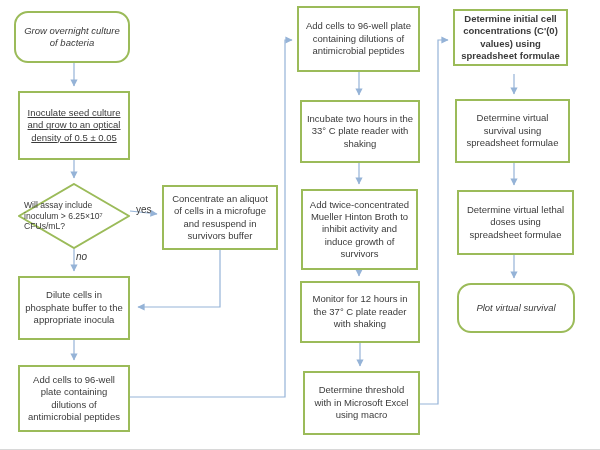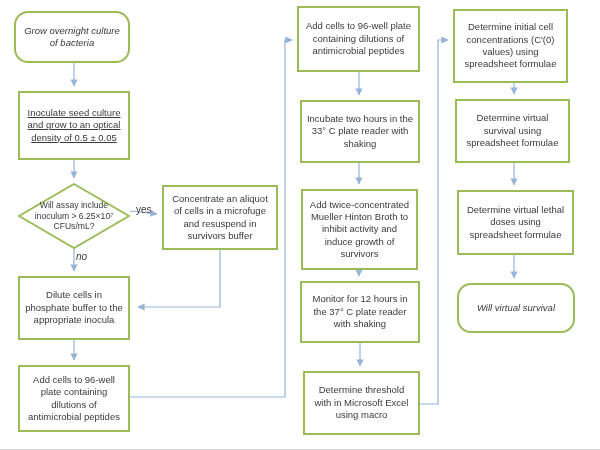--- a/index.html
+++ b/index.html
@@ -11,21 +11,21 @@
   .node{
     position:absolute;display:flex;align-items:center;justify-content:center;
     text-align:center;background:#ffffff;border:2px solid #9bbb59;
     font-size:9.5px;line-height:1.3;padding:2px 4px;box-sizing:border-box;
   }
   .terminator{border-radius:14px;font-style:italic;}
   .diamond-wrap{position:absolute;}
   .diamond-wrap svg{position:absolute;left:0;top:0;}
   .diamond-text{
     position:absolute;left:0;top:0;width:100%;height:100%;
-    display:flex;align-items:center;justify-content:center;text-align:center;
+    display:flex;align-items:center;justify-content:center;
     font-size:8.6px;line-height:1.25;padding:0 6px;box-sizing:border-box;
   }
   .edge-label{position:absolute;font-size:10px;color:#3a3a3a;}
   #connectors{position:absolute;left:0;top:0;pointer-events:none;}
 </style>
 </head>
 <body>
 
 <svg id="connectors" width="600" height="450" viewBox="0 0 600 450">
   <defs>
@@ -75,19 +75,19 @@
 <div class="node" style="left:297px;top:6px;width:123px;height:66px;">Add cells to 96-well plate containing dilutions of antimicrobial peptides</div>
 
 <div class="node" style="left:300px;top:100px;width:120px;height:63px;">Incubate two hours in the 33° C plate reader with shaking</div>
 
 <div class="node" style="left:301px;top:189px;width:117px;height:81px;text-align:center;">Add twice-concentrated Mueller Hinton Broth to inhibit activity and induce growth of survivors</div>
 
 <div class="node" style="left:300px;top:281px;width:120px;height:62px;">Monitor for 12 hours in the 37° C plate reader with shaking</div>
 
 <div class="node" style="left:303px;top:371px;width:117px;height:64px;">Determine threshold with in Microsoft Excel using macro</div>
 
-<div class="node" style="left:453px;top:9px;width:115px;height:74px;">Determine initial cell concentrations (C'(0) values) using spreadsheet formulae</div>
+<div class="node" style="left:453px;top:9px;width:115px;height:57px;font-weight:bold;">Determine initial cell concentrations (C'(0) values) using spreadsheet formulae</div>
 
 <div class="node" style="left:455px;top:99px;width:115px;height:64px;">Determine virtual survival using spreadsheet formulae</div>
 
 <div class="node" style="left:457px;top:190px;width:117px;height:65px;">Determine virtual lethal doses using spreadsheet formulae</div>
 
-<div class="node terminator" style="left:457px;top:283px;width:118px;height:50px;">Will virtual survival</div>
+<div class="node terminator" style="left:457px;top:283px;width:118px;height:50px;">Plot virtual survival</div>
 
 </body></html>

